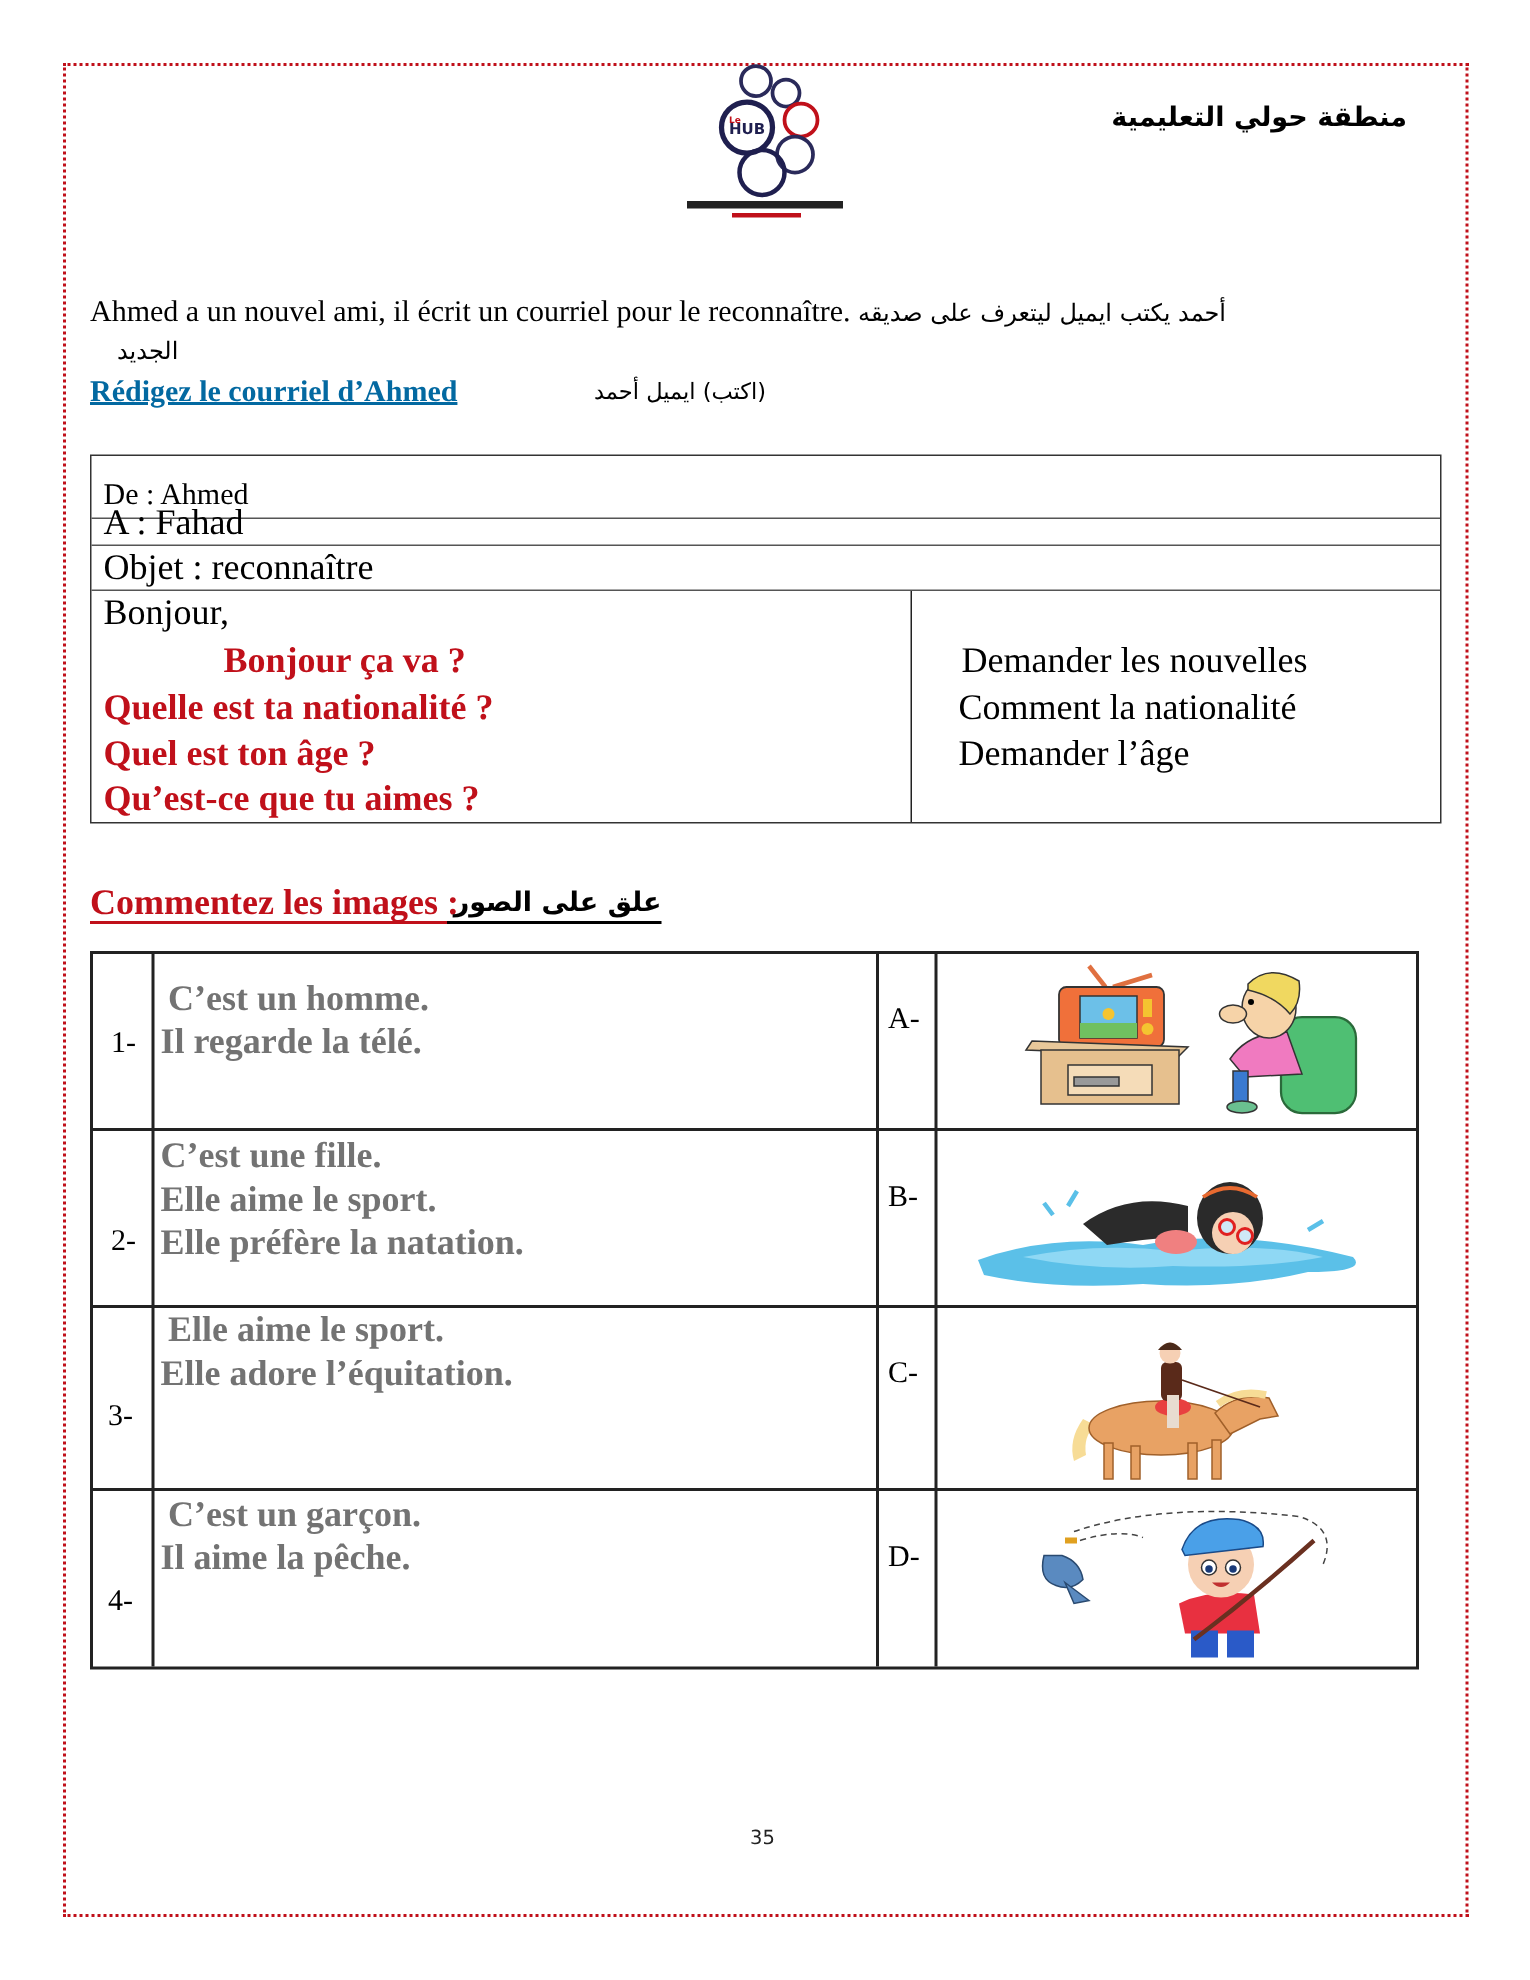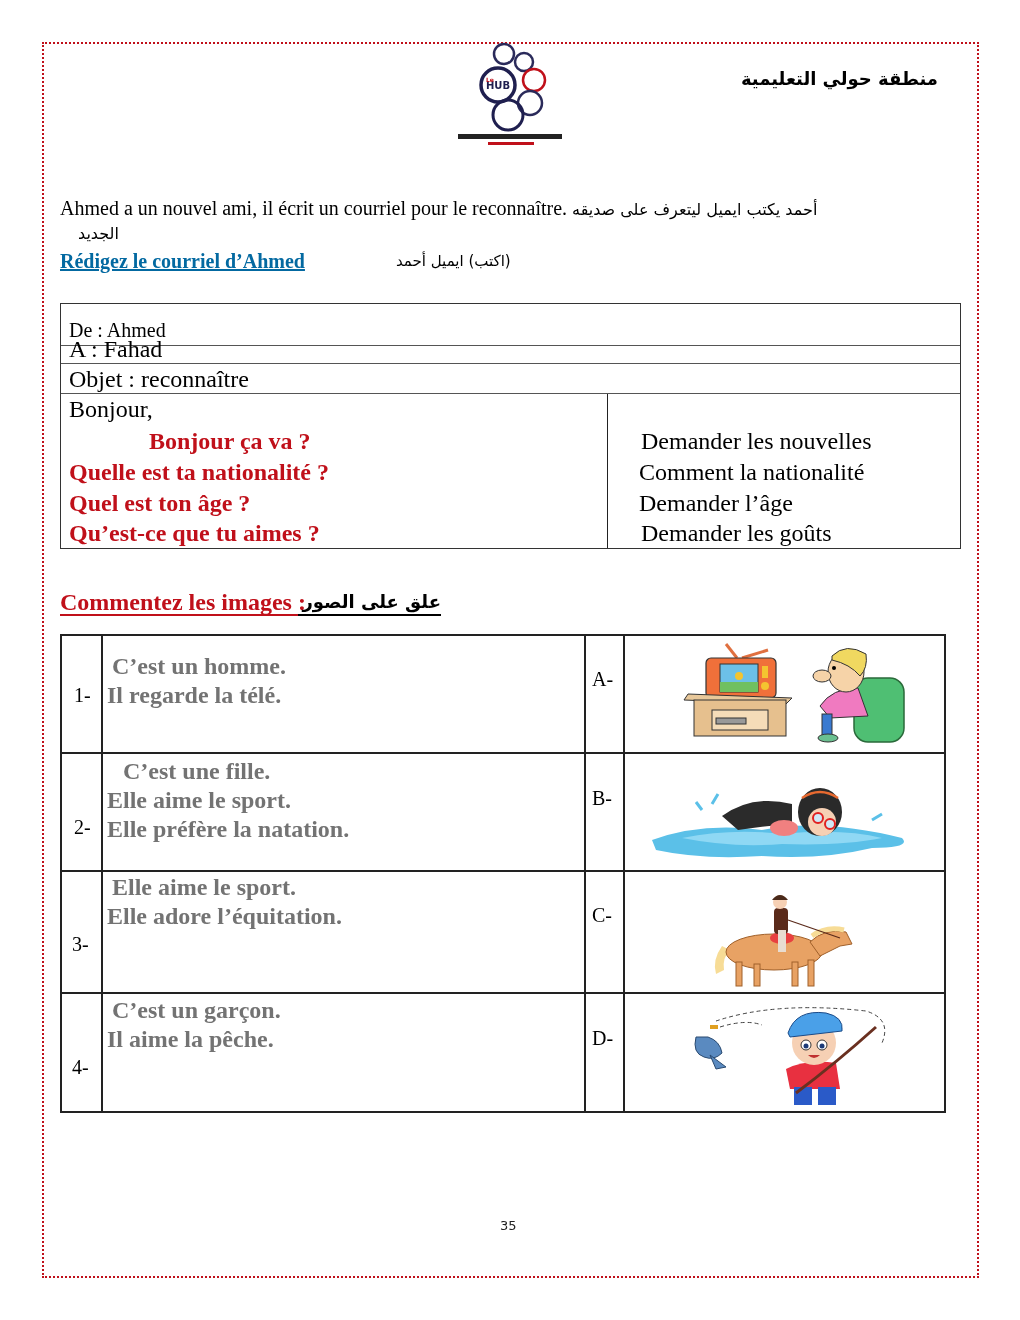--- a/index.html
+++ b/index.html
@@ -117,21 +117,20 @@
     <div class="line q" style="left:88px; top:32px;">Bonjour ça va ?</div>
     <div class="line" style="left:580px; top:32px;">Demander les nouvelles</div>
 
     <div class="line q" style="left:8px; top:63px;">Quelle est ta nationalité ?</div>
     <div class="line" style="left:578px; top:63px;">Comment la nationalité</div>
 
     <div class="line q" style="left:8px; top:94px;">Quel est ton âge ?</div>
     <div class="line" style="left:578px; top:94px;">Demander l’âge</div>
 
     <div class="line q" style="left:8px; top:124px;">Qu’est-ce que tu aimes ?</div>
-    <div class="line" style="left:580px; top:124px;">Demander les goûts</div>
   </div>
 </div>
 
 <div class="section2-title">Commentez les images :</div>
 <div class="section2-ar">علق على الصور</div>
 
 <div class="imgtable">
   <div class="hr" style="top:116px;"></div>
   <div class="hr" style="top:234px;"></div>
   <div class="hr" style="top:356px;"></div>
@@ -161,21 +160,21 @@
       <path d="M138 64 Q150 46 176 46 L186 74 L148 76 Z" fill="#f07ac0" stroke="#333"></path>
       <rect x="140" y="72" width="10" height="22" fill="#3a7ad0" stroke="#333"></rect>
       <ellipse cx="146" cy="96" rx="10" ry="4" fill="#6ac090" stroke="#333"></ellipse>
       <ellipse cx="164" cy="30" rx="18" ry="20" fill="#f6d3a8" stroke="#333"></ellipse>
       <ellipse cx="140" cy="34" rx="9" ry="6" fill="#f6d3a8" stroke="#333"></ellipse>
       <path d="M150 14 Q164 0 184 12 Q186 26 178 34 Q168 22 150 18 Z" fill="#f0d860" stroke="#333"></path>
       <circle cx="152" cy="26" r="2" fill="#000"></circle>
     </svg>
   </div>
 
-  <div class="cell-text" style="left:45px; top:121px;margin-left:16px;">C’est une fille.</div>
+  <div class="cell-text" style="left:45px; top:121px;">C’est une fille.</div>
   <div class="cell-text" style="left:45px; top:150px;">Elle aime le sport.</div>
   <div class="cell-num" style="left:12px; top:180px;">2-</div>
   <div class="cell-text" style="left:45px; top:179px;">Elle préfère la natation.</div>
   <div class="cell-letter" style="left:530px; top:151px;">B-</div>
   <div class="cell-img" style="left:580px; top:128px;">
     <svg width="290" height="102" viewBox="0 0 290 102">
       <path d="M10 76 Q60 58 120 66 Q180 54 260 74 Q270 84 230 84 Q180 96 120 92 Q60 96 14 86 Z" fill="#5bc0e8"></path>
       <path d="M40 74 Q90 64 140 70 Q200 64 240 74 Q200 82 140 80 Q90 84 40 74 Z" fill="#8fd8f4"></path>
       <path d="M80 52 Q110 30 150 40 L150 60 Q120 62 96 66 Z" fill="#2b2b2b"></path>
       <ellipse cx="142" cy="64" rx="14" ry="8" fill="#f08080"></ellipse>

